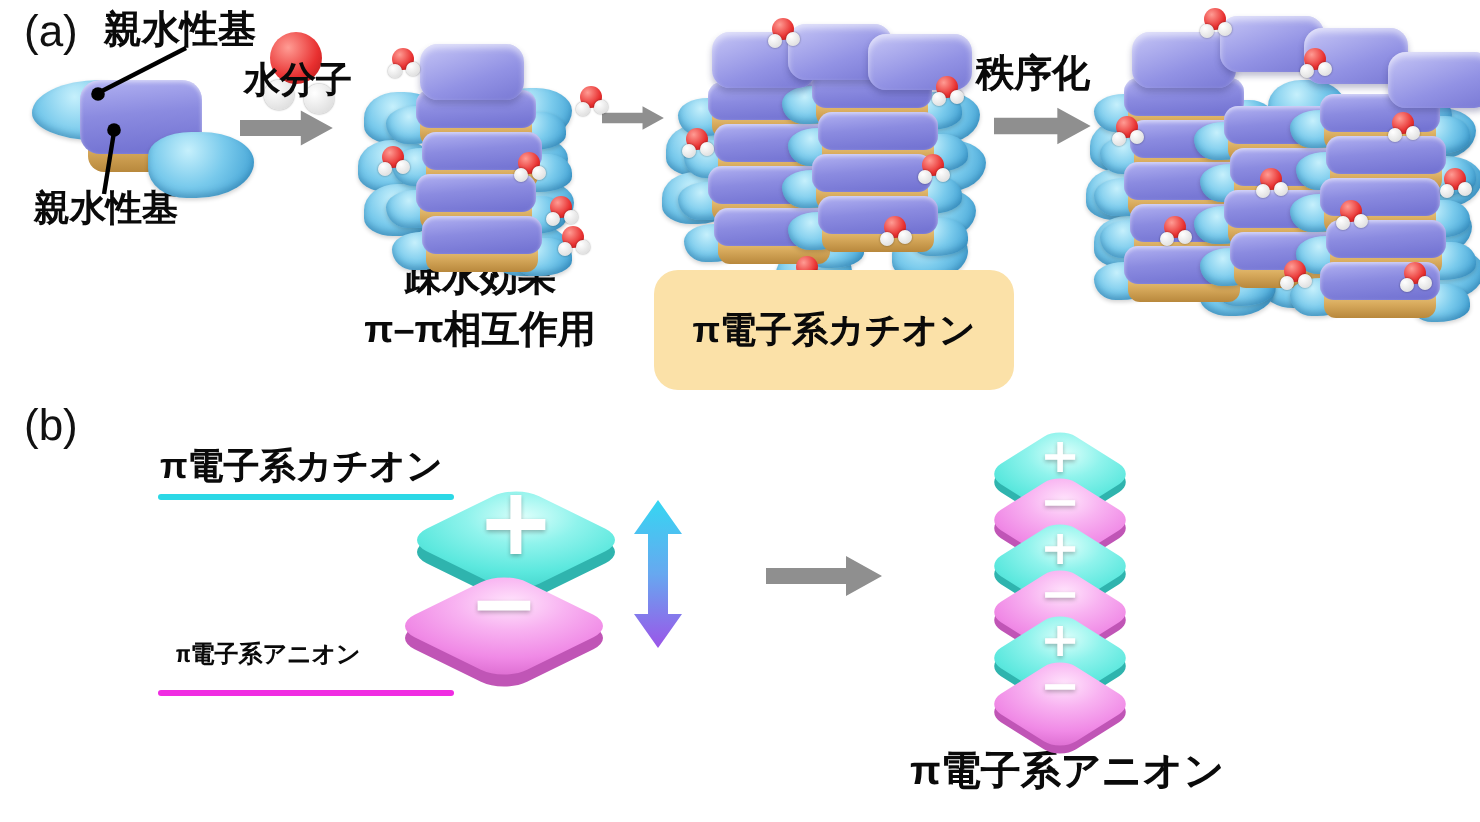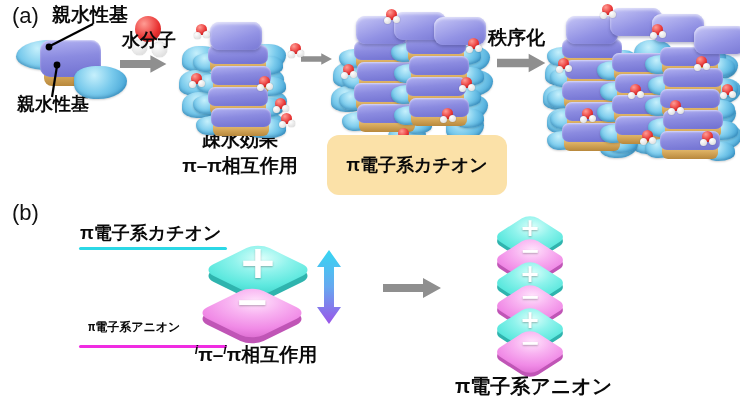--- a/index.html
+++ b/index.html
@@ -443,23 +443,20 @@
         <stop offset="1" stop-color="#9b55e8"></stop>
       </linearGradient>
     </defs>
     <path d="M13 0 L25 17 H18 V57 H25 L13 74 L1 57 H8 V17 H1 Z" fill="url(#g1)"></path>
   </svg>
 
   <svg class="abs" style="left:366px;top:276px;" width="94" height="24" viewBox="0 0 60 24">
     <path d="M0 8h40V2l18 10-18 10v-6H0z" fill="#8f8f8f"></path>
   </svg>
 
-  <div class="t ctr" style="left:170px;top:344px;width:172px;font-size:19px;">
-    <span class="sup">i</span><span>π–</span><span class="sup">i</span><span>π相互作用</span>
-  </div>
 
   <div class="abs" style="left:0;top:0;" id="gfx-b">
       <div class="dia-edge cy" style="left: 502px; top: 213px; width: 56px; height: 56px; border-radius: 12px; transform: scale(0.95, 0.6) rotate(45deg); z-index: 10;"></div>
       <div class="dia cy" style="left: 502px; top: 209px; width: 56px; height: 56px; border-radius: 12px; transform: scale(0.95, 0.6) rotate(45deg); z-index: 10;"></div>
       <div class="sign" style="left: 500px; top: 216px; width: 60px; font-size: 24px; z-index: 10;">+</div>
       <div class="dia-edge mg" style="left: 502px; top: 236px; width: 56px; height: 56px; border-radius: 12px; transform: scale(0.95, 0.6) rotate(45deg); z-index: 11;"></div>
       <div class="dia mg" style="left: 502px; top: 232px; width: 56px; height: 56px; border-radius: 12px; transform: scale(0.95, 0.6) rotate(45deg); z-index: 11;"></div>
       <div class="sign" style="left: 500px; top: 239px; width: 60px; font-size: 24px; z-index: 11;">−</div>
       <div class="dia-edge cy" style="left: 502px; top: 259px; width: 56px; height: 56px; border-radius: 12px; transform: scale(0.95, 0.6) rotate(45deg); z-index: 12;"></div>
       <div class="dia cy" style="left: 502px; top: 255px; width: 56px; height: 56px; border-radius: 12px; transform: scale(0.95, 0.6) rotate(45deg); z-index: 12;"></div>

